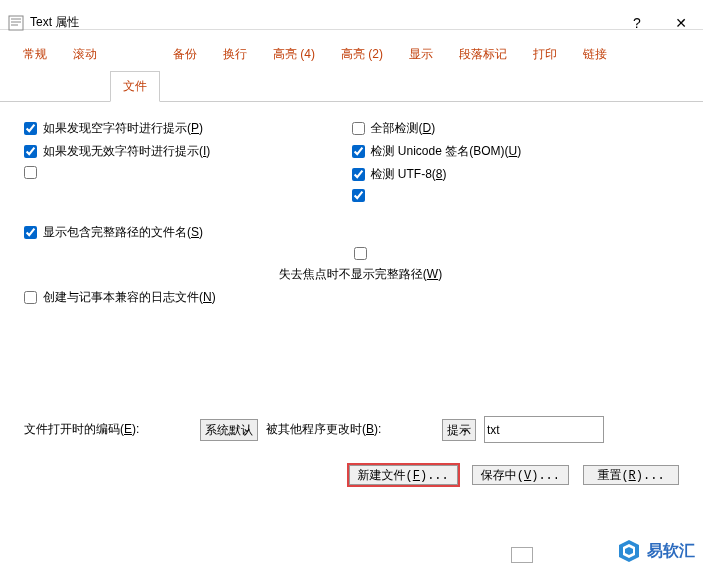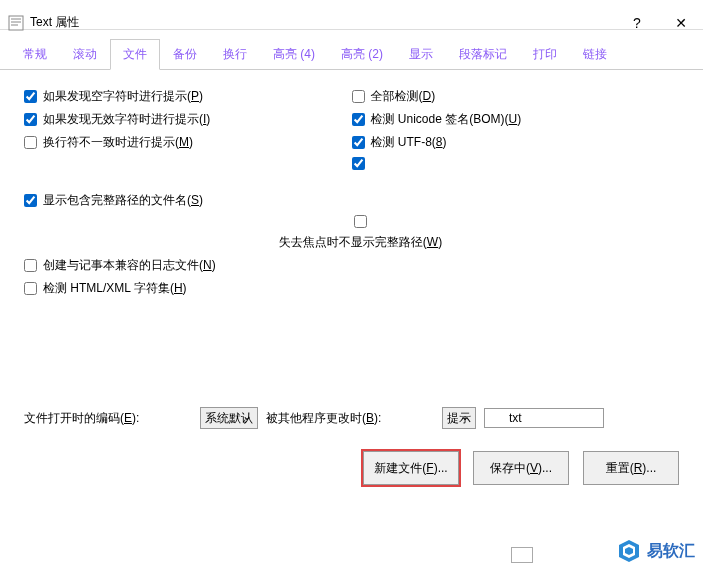--- a/index.html
+++ b/index.html
@@ -2,38 +2,38 @@
 <html><head>
 <meta charset="utf-8">
 <style>
 * { box-sizing: border-box; margin: 0; padding: 0; }
 body { font-family: "Microsoft YaHei", sans-serif; font-size: 12px; background: #fff; width: 703px; height: 569px; position: relative; overflow: hidden; }
 .titlebar { height: 30px; display: flex; align-items: center; padding: 16px 0 0 8px; border-bottom: 1px solid #ddd; }
 .titlebar .icon { width: 16px; height: 16px; margin-right: 6px; }
 .titlebar .title { flex: 1; font-size: 12px; }
 .titlebar .btn { width: 44px; height: 30px; display: flex; align-items: center; justify-content: center; font-size: 14px; cursor: default; }
 .tabs { display: flex; padding: 8px 10px 0 10px; border-bottom: 1px solid #ccc; }
-.tab { padding: 6px 12px; font-size: 12px; color: #8b5cf6; border: 1px solid transparent; position: relative; bottom: -1px; }
-.tab.active { border: 1px solid #ccc; border-bottom: 1px solid #fff; background: #fff; }
+.tab { padding: 6px 12px; font-size: 12px; color: #c2410c; border: 1px solid transparent; position: relative; bottom: -1px; }
+.tab.active { border: 1px solid #ccc; border-bottom: 1px solid #fff; background: #fff; margin-top: 32px; }
 .content { padding: 18px 24px 8px 24px; display: flex; flex-direction: column; gap: 6px; }
 .row { display: flex; }
 .col { flex: 1; display: flex; flex-direction: column; gap: 6px; }
 .check { display: flex; align-items: center; gap: 6px; white-space: nowrap; }
 .check input { width: 13px; height: 13px; accent-color: #0066cc; }
 .indent { margin-left: 18px; flex-direction: column; }
 .spacer { height: 90px; }
 .form-rows { display: flex; flex-direction: row; gap: 8px; margin-top: 8px; }
 .form-row { display: flex; align-items: center; gap: 10px; }
 .form-row label { width: 150px; }
-.form-row input[type=text] { border: 1px solid #999; height: 20px; padding: 2px 24px; font-size: 12px; width: 120px; }
+.form-row input[type=text] { border: 1px solid #999; height: 27px; padding: 2px 2px; font-size: 12px; width: 120px; }
 .form-row select { flex: 1; height: 22px; border: 1px solid #999; background: #eee; padding: 1px 4px; font-size: 12px; appearance: none; position: relative; }
 .select-wrap { flex: 1; position: relative; padding-left: 16px; }
 .select-wrap::after { content: "⌄"; position: absolute; right: 6px; top: 2px; font-size: 12px; pointer-events: none; }
 .buttons { display: flex; justify-content: flex-end; gap: 14px; padding: 14px 24px 0 24px; }
-.buttons button { min-width: 96px; height: 34px; border: 1px solid #999; background: #f0f0f0; font-size: 12px; cursor: default; padding: 0 8px; }
+.buttons button { min-width: 96px; height: 20px; border: 1px solid #999; background: #f0f0f0; font-size: 12px; cursor: default; padding: 0 8px; font-family: Liberation Mono, monospace; }
 .buttons button.highlight { outline: 2px solid #d44; outline-offset: 0; }
 .watermark { position: absolute; bottom: 6px; right: 8px; display: flex; align-items: center; gap: 6px; color: #2b6bbf; font-size: 16px; font-weight: 600; }
 .watermark svg { width: 24px; height: 24px; }
 .resizer { position: absolute; bottom: 6px; right: 170px; width: 22px; height: 16px; border: 1px solid #aaa; background: #fff; }
 u { text-decoration: underline; }
 </style>
 </head>
 <body>
 
 <div class="titlebar">
@@ -70,21 +70,20 @@
         <div class="check">
           <input type="checkbox" checked="" style="">
           <span>如果发现空字符时进行提示(<u>P</u>)</span>
         </div>
         <div class="check">
           <input type="checkbox" checked="" style="">
           <span>如果发现无效字符时进行提示(<u>I</u>)</span>
         </div>
         <div class="check">
           <input type="checkbox" style="">
-          <span>换行符不一致时进行提示(<u>M</u>)</span>
         </div>
       </div>
     <div class="col" id="rightcol">
         <div class="check">
           <input type="checkbox" style="">
           <span>全部检测(<u>D</u>)</span>
         </div>
         <div class="check">
           <input type="checkbox" checked="" style="">
           <span>检测 Unicode 签名(BOM)(<u>U</u>)</span>
@@ -104,24 +103,20 @@
         <input type="checkbox" checked="" style="">
         <span>显示包含完整路径的文件名(<u>S</u>)</span>
       </div>
       <div class="check indent">
         <input type="checkbox" style="">
         <span>失去焦点时不显示完整路径(<u>W</u>)</span>
       </div>
       <div class="check">
         <input type="checkbox" style="">
         <span>创建与记事本兼容的日志文件(<u>N</u>)</span>
-      </div>
-      <div class="check">
-        <input type="checkbox" style="">
-        <span>检测 HTML/XML 字符集(<u>H</u>)</span>
       </div>
     </div>
   <div class="spacer"></div>
   <div class="form-rows">
     <div class="form-row">
       <label><span>文件打开时的编码(</span><u>E</u><span>):</span></label>
       <div class="select-wrap"><select><option>系统默认</option></select></div>
     </div>
     <div class="form-row">
       <label><span>被其他程序更改时(</span><u>B</u><span>):</span></label>

